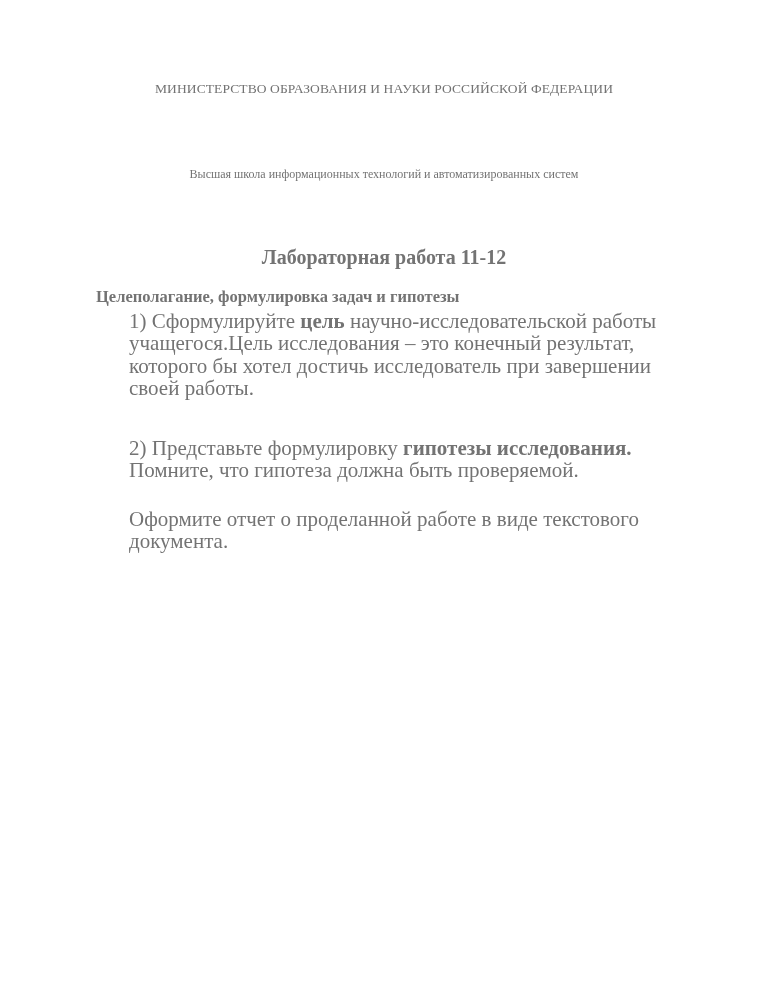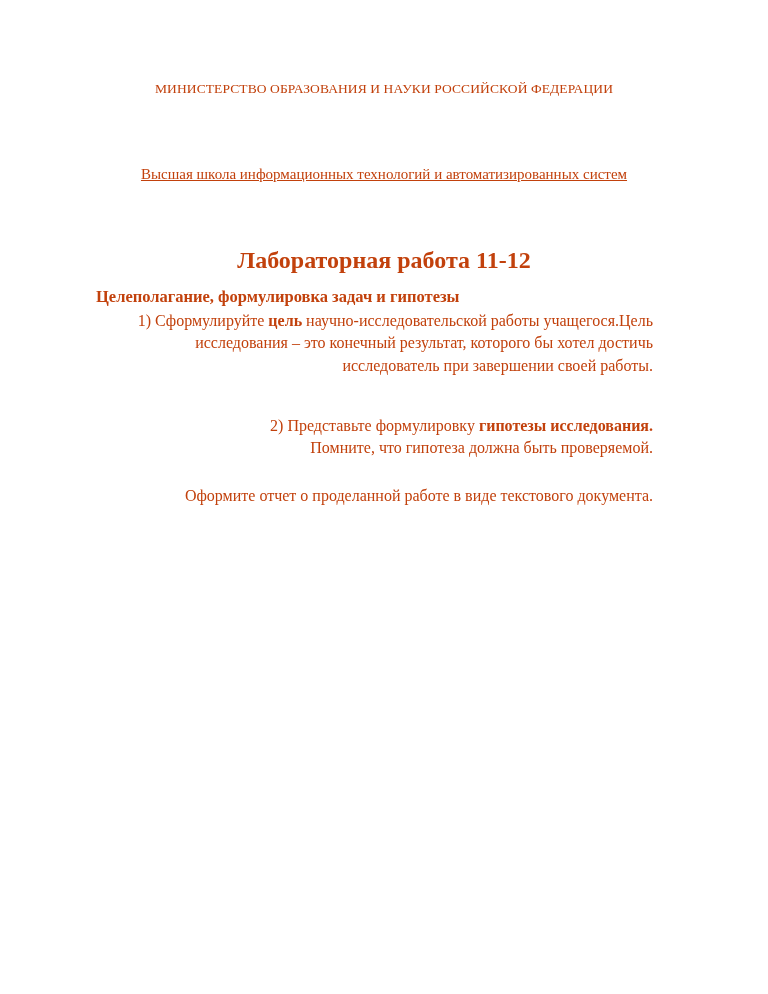--- a/index.html
+++ b/index.html
@@ -8,21 +8,21 @@
     padding: 0;
     background: #ffffff;
   }
 
   .page {
     position: relative;
     width: 768px;
     height: 994px;
     margin: 0 auto;
     background: #ffffff;
-    color: #c2410c;
+    color: #737373;
     font-family: "Liberation Serif", "DejaVu Serif", serif;
     overflow: hidden;
     box-sizing: border-box;
   }
 
   
   .org-header {
     position: absolute;
     left: 96px;
     top: 80px;
@@ -50,59 +50,58 @@
     margin-top: 2px;
   }
 
   
   .faculty-block {
     position: absolute;
     left: 96px;
     top: 164px;
     width: 576px;
     text-align: center;
-    font-size: 15px;
+    font-size: 12px;
     line-height: 21px;
-    text-decoration: underline;
   }
 
   .faculty-line { white-space: nowrap; }
 
   
   .doc-title {
     position: absolute;
     left: 96px;
     top: 230px;
     width: 576px;
     text-align: center;
-    font-size: 24px;
+    font-size: 20px;
     font-weight: bold;
     line-height: 28px;
     font-family: Liberation Serif, serif;
   }
 
   .doc-subtitle {
     position: absolute;
     left: 96px;
     top: 272px;
     width: 576px;
     font-size: 16.5px;
     font-weight: bold;
     line-height: 22px;
   }
 
   
   .body-text {
     position: absolute;
-    left: 108px;
+    left: 129px;
     top: 310px;
     width: 545px;
-    font-size: 16px;
+    font-size: 21px;
     line-height: 22.3px;
-    text-align: right;
+    text-align: left;
   }
 
   .para { margin: 0; }
 
   .para-gap-small { height: 12px; }
   .para-gap-large { height: 26px; }
 
   .b { font-weight: bold; }
 </style>
 </head>

